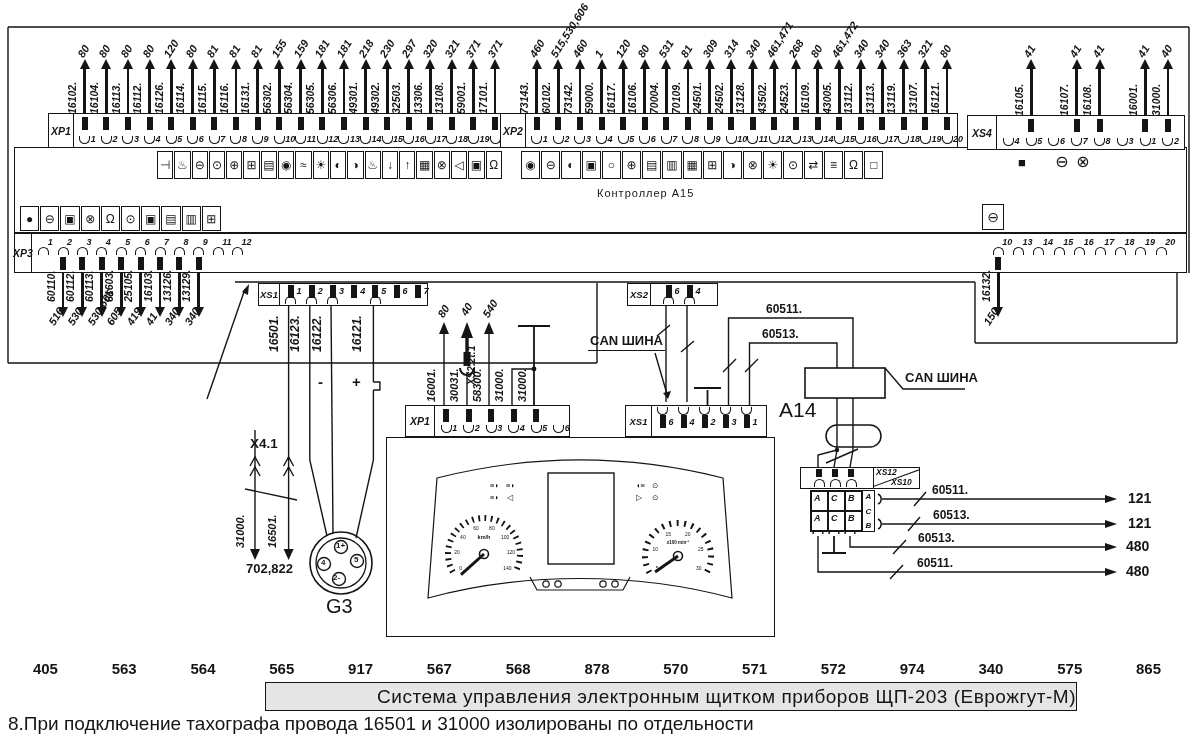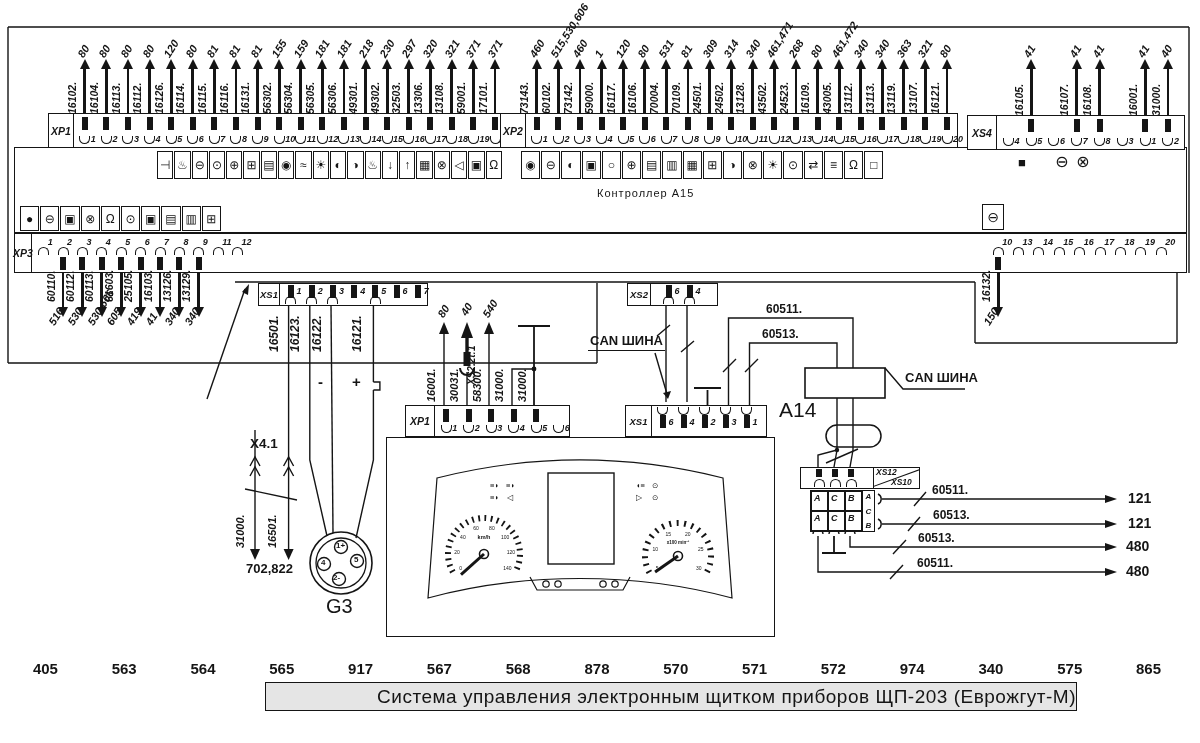--- a/index.html
+++ b/index.html
@@ -1086,14 +1086,15 @@
       <span>571</span>
       <span>572</span>
       <span>974</span>
       <span>340</span>
       <span>575</span>
       <span>865</span>
     </div>
   <div class="titlebox" style="left:265px;top:682px;width:810px;height:27px;">
     <span>Система управления электронным щитком приборов ЩП-203 (Еврожгут-М)</span>
   </div>
+  <span class="hlabel" style="left:8px;top:714px;font-size:19px;">8.При подключение тахографа провода 16501 и 31000 изолированы по отдельности</span>
 
 </div>
 
 </body></html>

